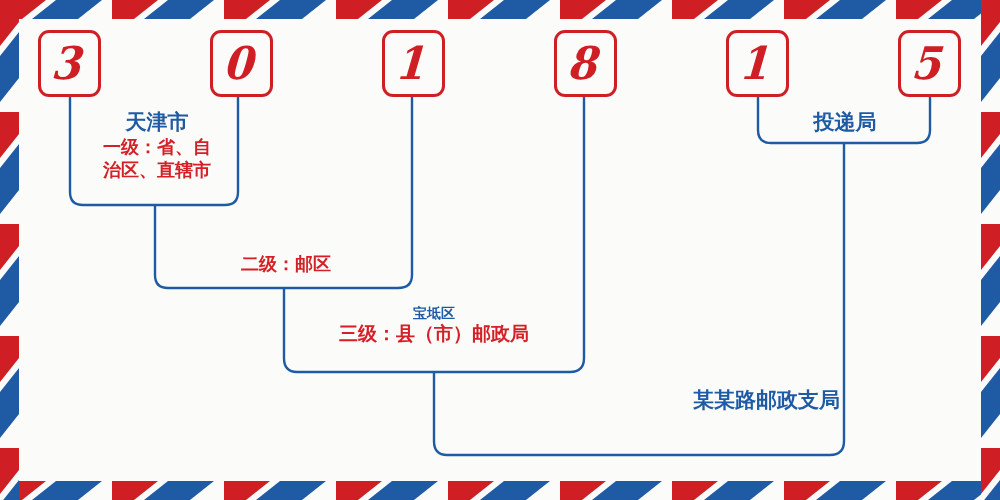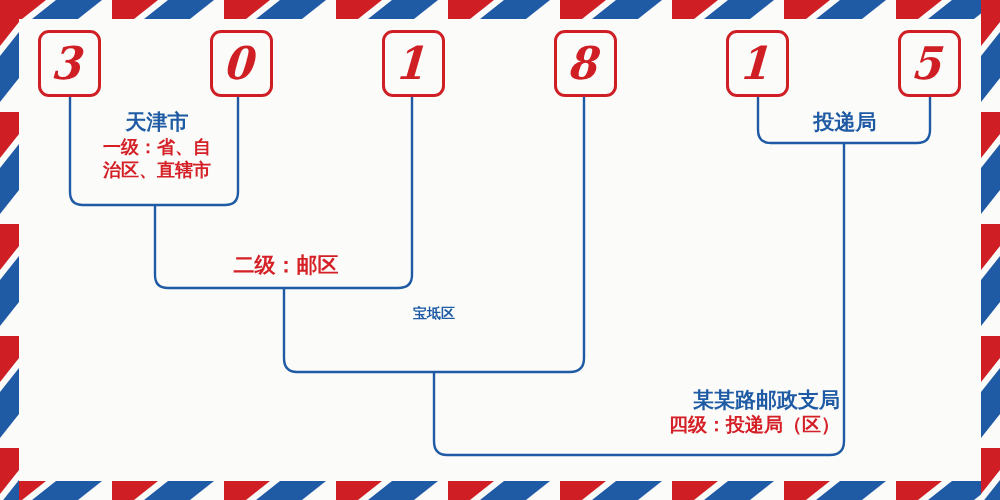--- a/index.html
+++ b/index.html
@@ -58,21 +58,21 @@
   .lbl-sub{
     color:#d42026;font-weight:bold;
     font-family:"DejaVu Sans","Liberation Sans",sans-serif;
   }
 
   #g-lvl1{left:76px;top:110px;width:162px;}
   #g-lvl1 .lbl-title{font-size:21px;}
   #g-lvl1 .lbl-sub{font-size:18px;line-height:1.3;}
 
   #g-lvl2{left:176px;top:253px;width:220px;}
-  #g-lvl2 .lbl-sub{font-size:21px;}
+  #g-lvl2 .lbl-sub{font-size:18px;}
 
   #g-lvl3{left:288px;top:305px;width:292px;}
   #g-lvl3 .lbl-title{font-size:14px;}
   #g-lvl3 .lbl-sub{font-size:19px;}
 
   #g-lvl4{left:440px;top:388px;width:400px;text-align:right;}
   #g-lvl4 .lbl-title{font-size:21px;}
   #g-lvl4 .lbl-sub{font-size:19px;}
 
   #g-delivery{left:762px;top:110px;width:166px;}
@@ -173,25 +173,25 @@
     <div class="lbl-sub">一级：省、自</div>
     <div class="lbl-sub">治区、直辖市</div>
   </div>
 
   <div class="label-group" id="g-lvl2">
     <div class="lbl-sub">二级：邮区</div>
   </div>
 
   <div class="label-group" id="g-lvl3">
     <div class="lbl-title">宝坻区</div>
+    <div class="lbl-sub">三级：县（市）邮政局</div>
   </div>
 
   <div class="label-group" id="g-lvl4">
     <div class="lbl-title">某某路邮政支局</div>
-    <div class="lbl-sub">四级：投递局（区）</div>
   </div>
 
   <div class="label-group" id="g-delivery">
     <div class="lbl-title">投递局</div>
   </div>
 
 
 </div>
 
 </body></html>

